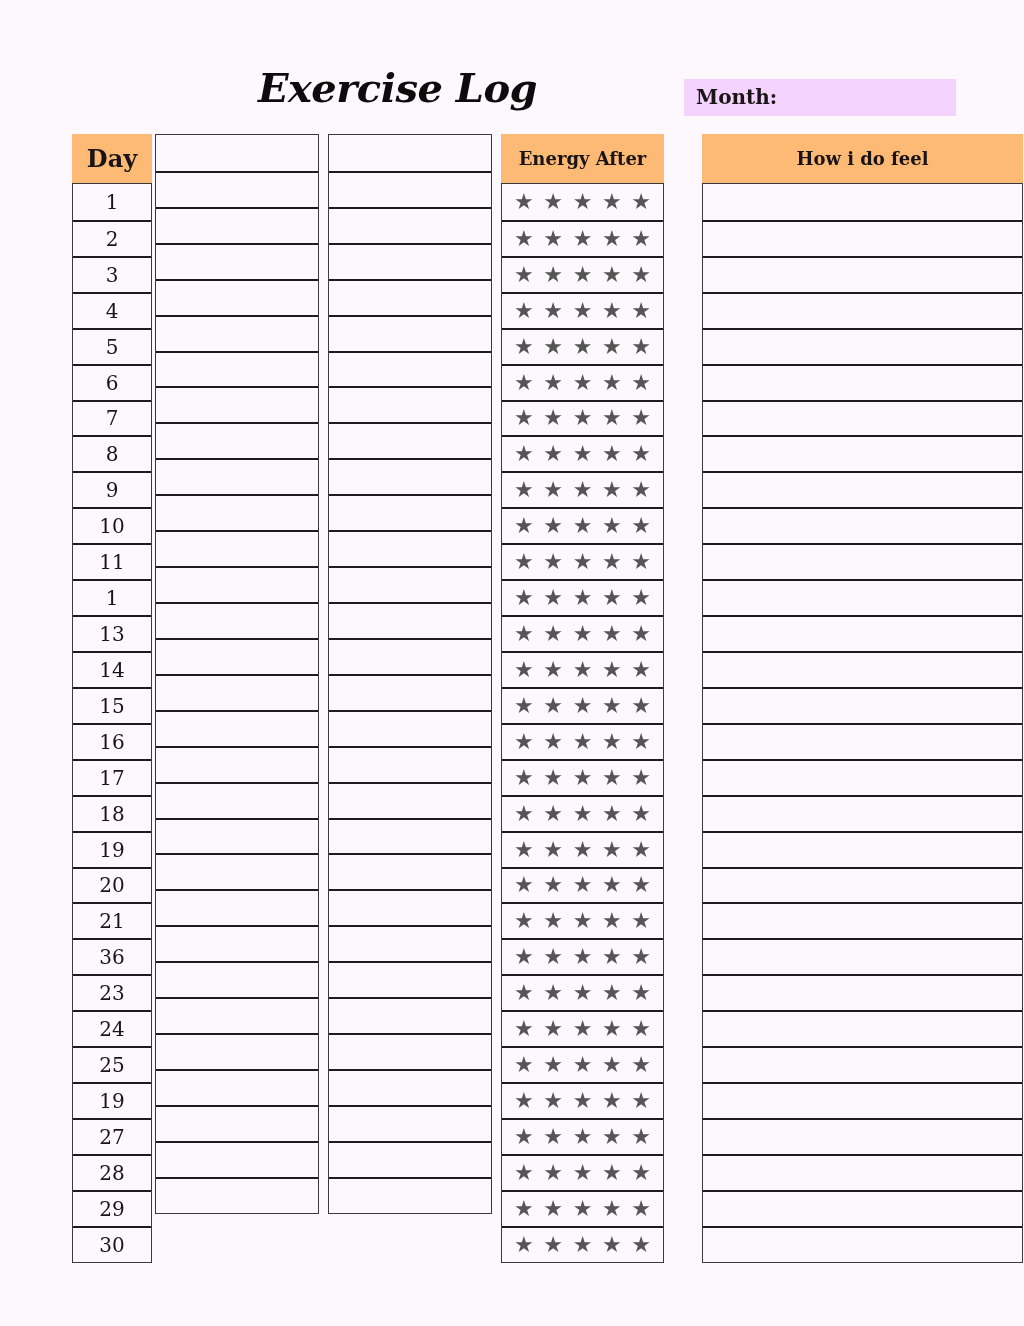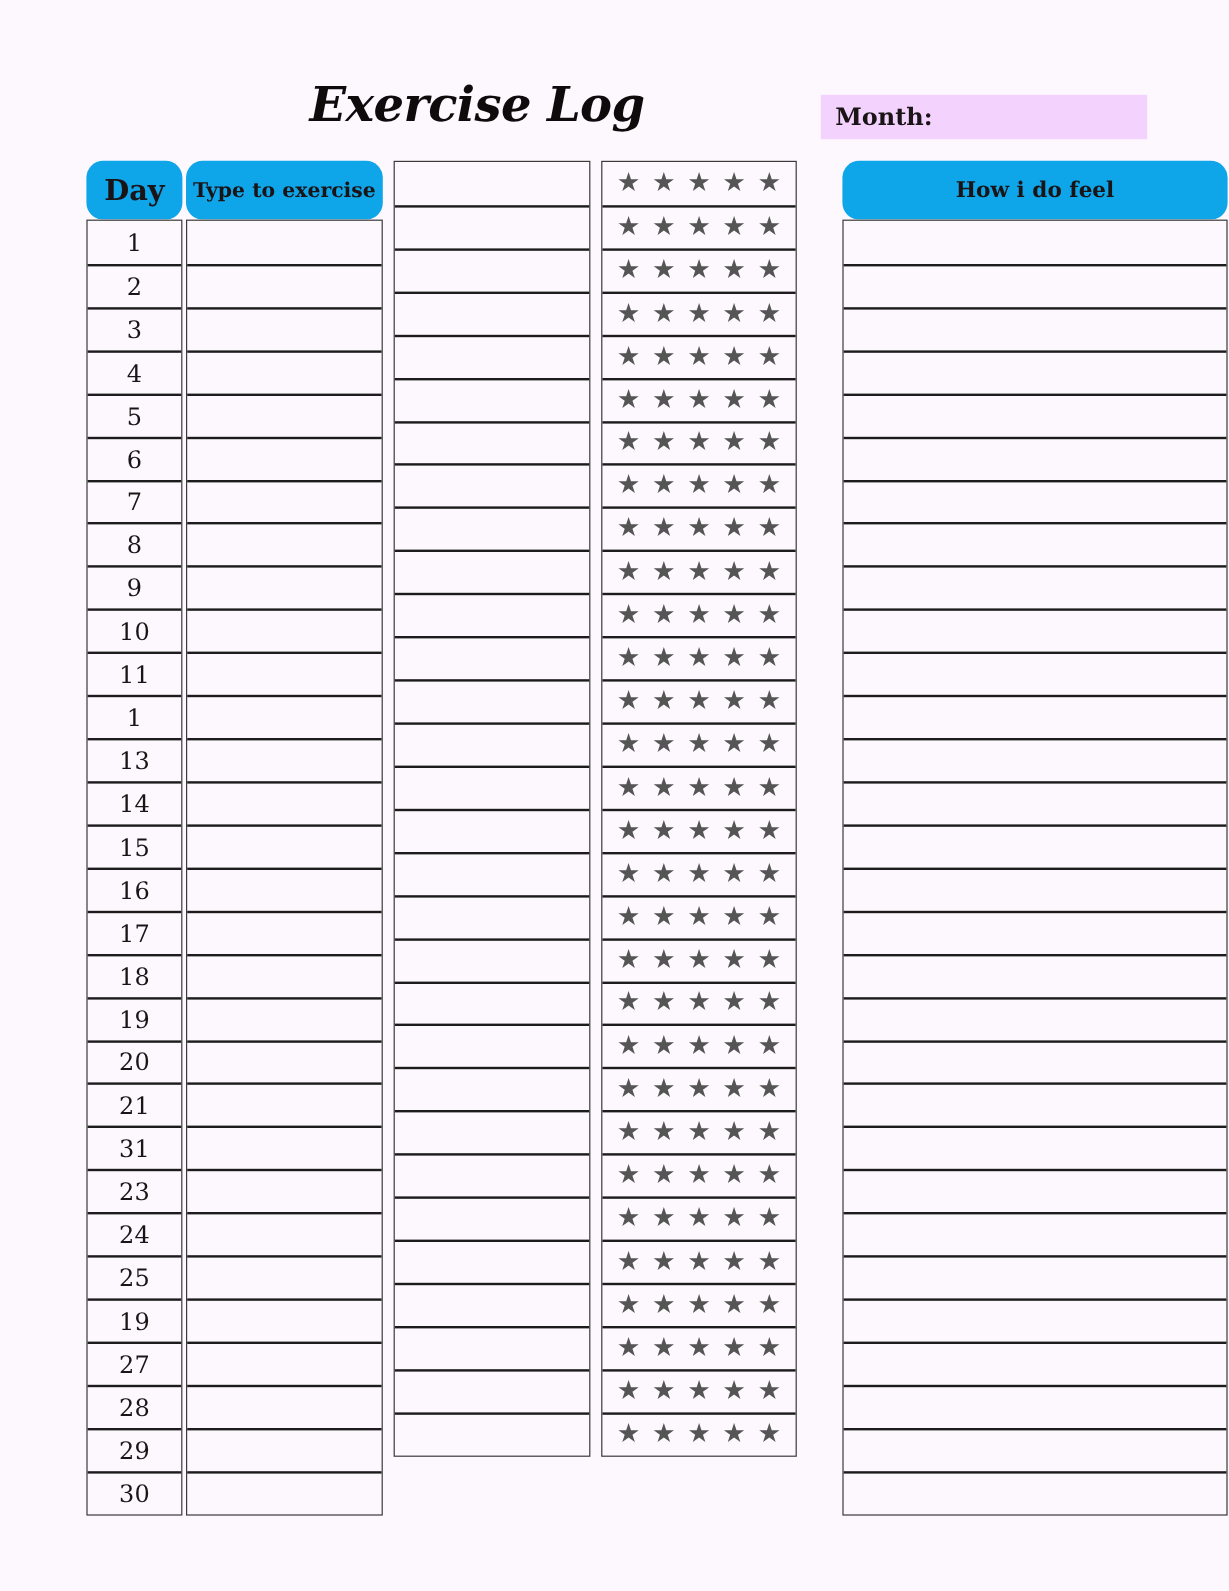--- a/index.html
+++ b/index.html
@@ -19,23 +19,23 @@
     background:#f3d3fd; box-sizing:border-box; padding-left:12px;
     font-weight:bold; font-size:20px; line-height:37px;
   }
   .month input {
     position:absolute; left:100px; top:4px; width:160px; height:28px;
     border:none; background:transparent; outline:none; font-size:18px;
     font-family: "DejaVu Serif", serif;
   }
   .col { position:absolute; top:134px; }
   .hdr {
-    background:#0ea5e9; height:49px; box-sizing:border-box;
+    background:#fdba74; height:49px; box-sizing:border-box;
     display:flex; align-items:center; justify-content:center;
-    font-weight:bold; font-size:18px; white-space:nowrap;border-radius:14px;
+    font-weight:bold; font-size:18px; white-space:nowrap;
   }
   .hdr.day { font-size:24px; }
   .hdr.type { font-size:17px; }
   .rows { border:1.5px solid #3a3a3a; border-bottom-width:1.5px; box-sizing:border-box; background:#fdf8fd; }
   .cell {
     height:35.93px; box-sizing:border-box; border-top:2.5px solid #1c1c1c;
     display:flex; align-items:center; justify-content:center;
   }
   .cell:first-child { border-top:none; }
   .cell.daynum { font-size:20px; }
@@ -73,34 +73,33 @@
       <div class="cell daynum">1</div>
       <div class="cell daynum">13</div>
       <div class="cell daynum">14</div>
       <div class="cell daynum">15</div>
       <div class="cell daynum">16</div>
       <div class="cell daynum">17</div>
       <div class="cell daynum">18</div>
       <div class="cell daynum">19</div>
       <div class="cell daynum">20</div>
       <div class="cell daynum">21</div>
-      <div class="cell daynum">31</div>
+      <div class="cell daynum">36</div>
       <div class="cell daynum">23</div>
       <div class="cell daynum">24</div>
       <div class="cell daynum">25</div>
       <div class="cell daynum">19</div>
       <div class="cell daynum">27</div>
       <div class="cell daynum">28</div>
       <div class="cell daynum">29</div>
       <div class="cell daynum">30</div>
     </div>
 </div>
 
 <div class="col" style="left:155px; width:164px;">
-  <div class="hdr type">Type to exercise</div>
   <div class="rows" id="rows-type">
       <div class="cell">
         <input style="">
       </div>
       <div class="cell">
         <input style="">
       </div>
       <div class="cell">
         <input style="">
       </div>
@@ -277,20 +276,21 @@
       <div class="cell">
         <input style="">
       </div>
       <div class="cell">
         <input style="">
       </div>
     </div>
 </div>
 
 <div class="col" style="left:501px; width:163px;">
+  <div class="hdr">Energy After</div>
   <div class="rows" id="rows-energy">
       <div class="cell">
         <div class="stars">
           <span class="star">★</span>
           <span class="star">★</span>
           <span class="star">★</span>
           <span class="star">★</span>
           <span class="star">★</span>
         </div>
       </div>

